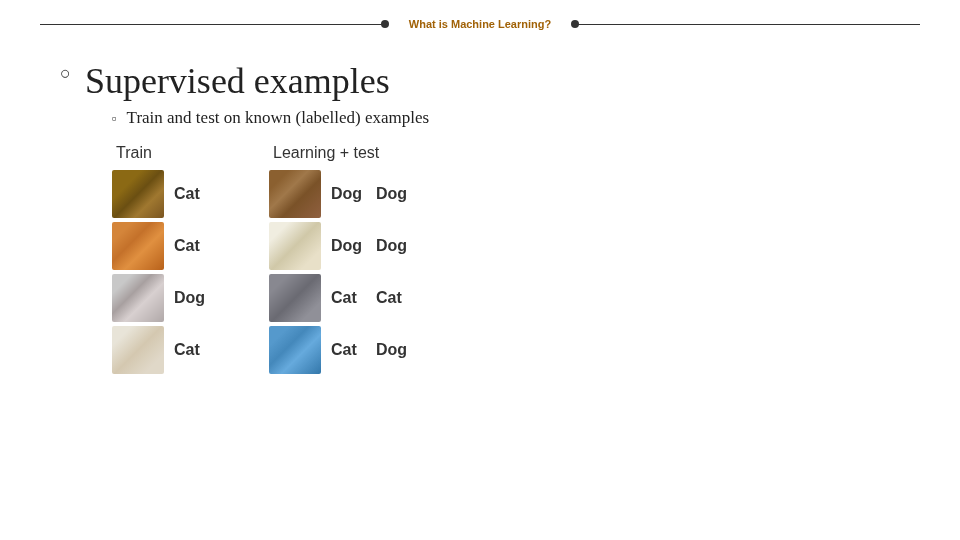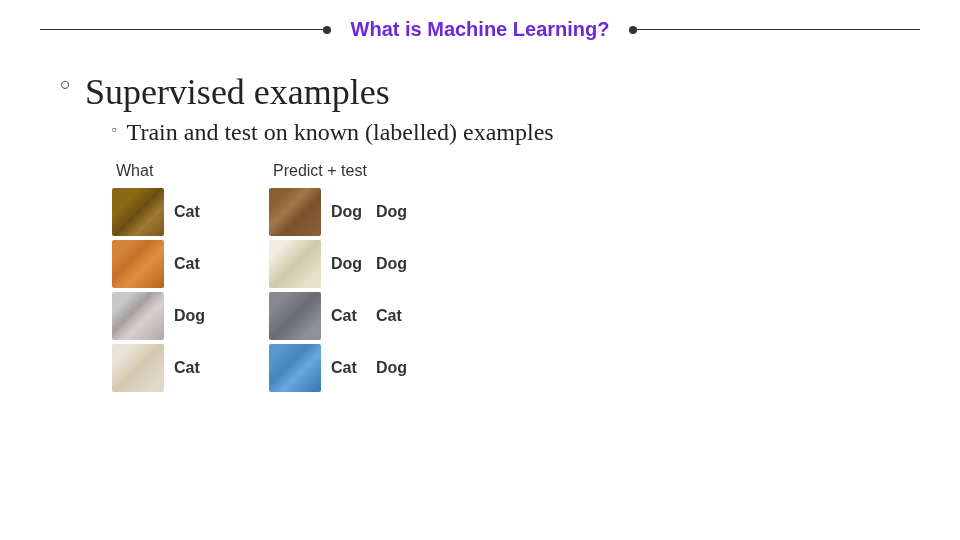--- a/index.html
+++ b/index.html
@@ -46,23 +46,23 @@
       width: 8px;
       height: 8px;
       background: #333;
       border-radius: 50%;
       position: absolute;
       left: -4px;
       top: -3.5px;
     }
     .header-title {
       padding: 0 24px;
-      font-size: 20px;
+      font-size: 11px;
       font-weight: bold;
-      color: #6d28d9;
+      color: #a16207;
       font-family: Arial, sans-serif;
       white-space: nowrap;
     }
 
     
     .content {
       padding: 20px 60px 0;
     }
 
     .bullet-main {
@@ -90,21 +90,21 @@
       margin-left: 52px;
       margin-bottom: 16px;
     }
     .bullet-square {
       font-size: 13px;
       margin-right: 10px;
       margin-top: 3px;
       color: #333;
     }
     .sub-text {
-      font-size: 24px;
+      font-size: 17px;
       color: #222;
       font-family: Georgia, serif;
     }
 
     
     .tables-area {
       display: flex;
       margin-left: 52px;
       gap: 60px;
     }
@@ -191,21 +191,21 @@
   </div>
 
   <div class="bullet-sub">
     <span class="bullet-square">▫</span>
     <span class="sub-text">Train and test on known (labelled) examples</span>
   </div>
 
   <div class="tables-area">
 
     <div class="table-section">
-      <div class="table-header">What</div>
+      <div class="table-header">Train</div>
       <div class="table-rows">
 
         <div class="table-row">
           <div class="animal-img img-cat1"></div>
           <span class="label-text">Cat</span>
         </div>
         <div class="table-row">
           <div class="animal-img img-cat2"></div>
           <span class="label-text">Cat</span>
         </div>
@@ -215,21 +215,21 @@
         </div>
         <div class="table-row">
           <div class="animal-img img-cat3"></div>
           <span class="label-text">Cat</span>
         </div>
 
       </div>
     </div>
 
     <div class="table-section">
-      <div class="table-header">Predict + test</div>
+      <div class="table-header">Learning + test</div>
       <div class="table-rows">
 
         <div class="table-row">
           <div class="animal-img img-dog2"></div>
           <span class="label-text">Dog</span>
           <span class="predict-label">Dog</span>
         </div>
         <div class="table-row">
           <div class="animal-img img-dog3"></div>
           <span class="label-text">Dog</span>

